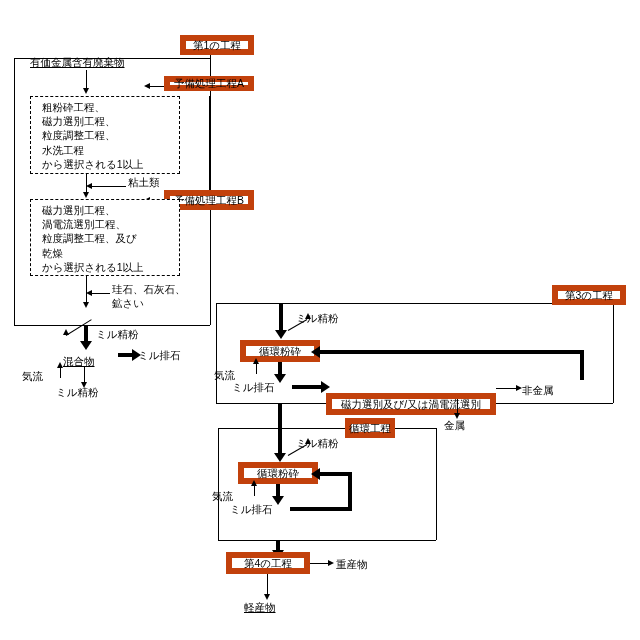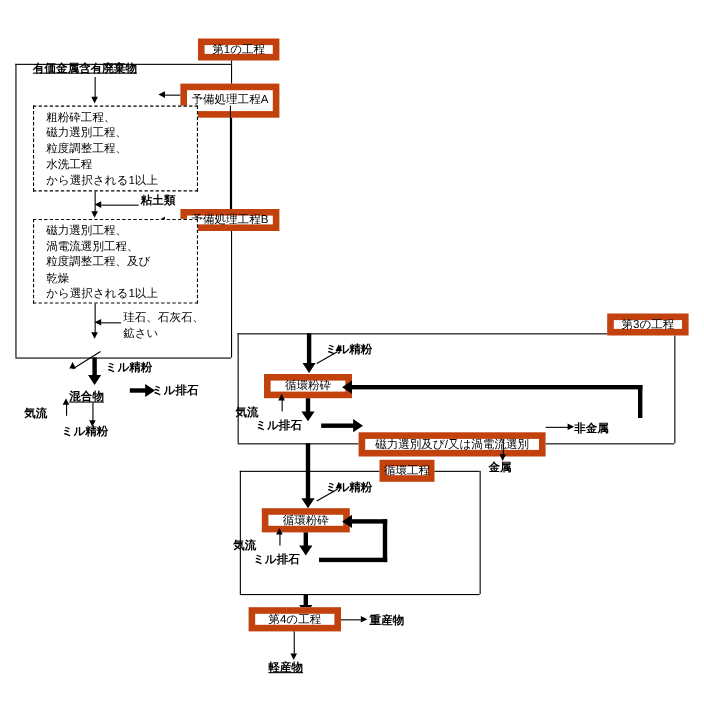--- a/index.html
+++ b/index.html
@@ -35,21 +35,20 @@
     box-sizing: border-box;
     border: 1px dashed #000;
     background: #fff;
   }
   .label {
     position: absolute;
     font-size: 10.5px;
     color: #000;
     line-height: 1.35;
     white-space: nowrap;
-    font-weight: bold;
   }
   .label.underline {
     text-decoration: underline;
   }
   .ml {
     position: absolute;
     font-size: 10.5px;
     color: #000;
     line-height: 1.35;
     white-space: pre-line;
@@ -102,21 +101,21 @@
 
   <div class="box" style="left:180px; top:35px; width:74px; height:20px;">第1の工程</div>
 
   <div class="vl" style="left:210px; top:55px; height:3px;"></div>
 
   <div class="label underline" style="left:30px; top:55px;">有価金属含有廃棄物</div>
 
   <div class="vl" style="left:86px; top:70px; height:20px;"></div>
   <div class="ar-d" style="left:82.5px; top:88px;"></div>
 
-  <div class="box" style="left:164px; top:76px; width:90px; height:31px;">予備処理工程A</div>
+  <div class="box" style="left:164px; top:76px; width:90px; height:15px;">予備処理工程A</div>
 
   <div class="hl" style="left:150px; top:86px; width:14px;"></div>
   <div class="ar-l" style="left:144px; top:82.5px;"></div>
 
   <div class="dashbox" style="left:30px; top:96px; width:150px; height:78px;"></div>
   <div class="ml" style="left:42px; top:100px;">粗粉砕工程、
 磁力選別工程、
 粒度調整工程、
 水洗工程
 から選択される1以上</div>

